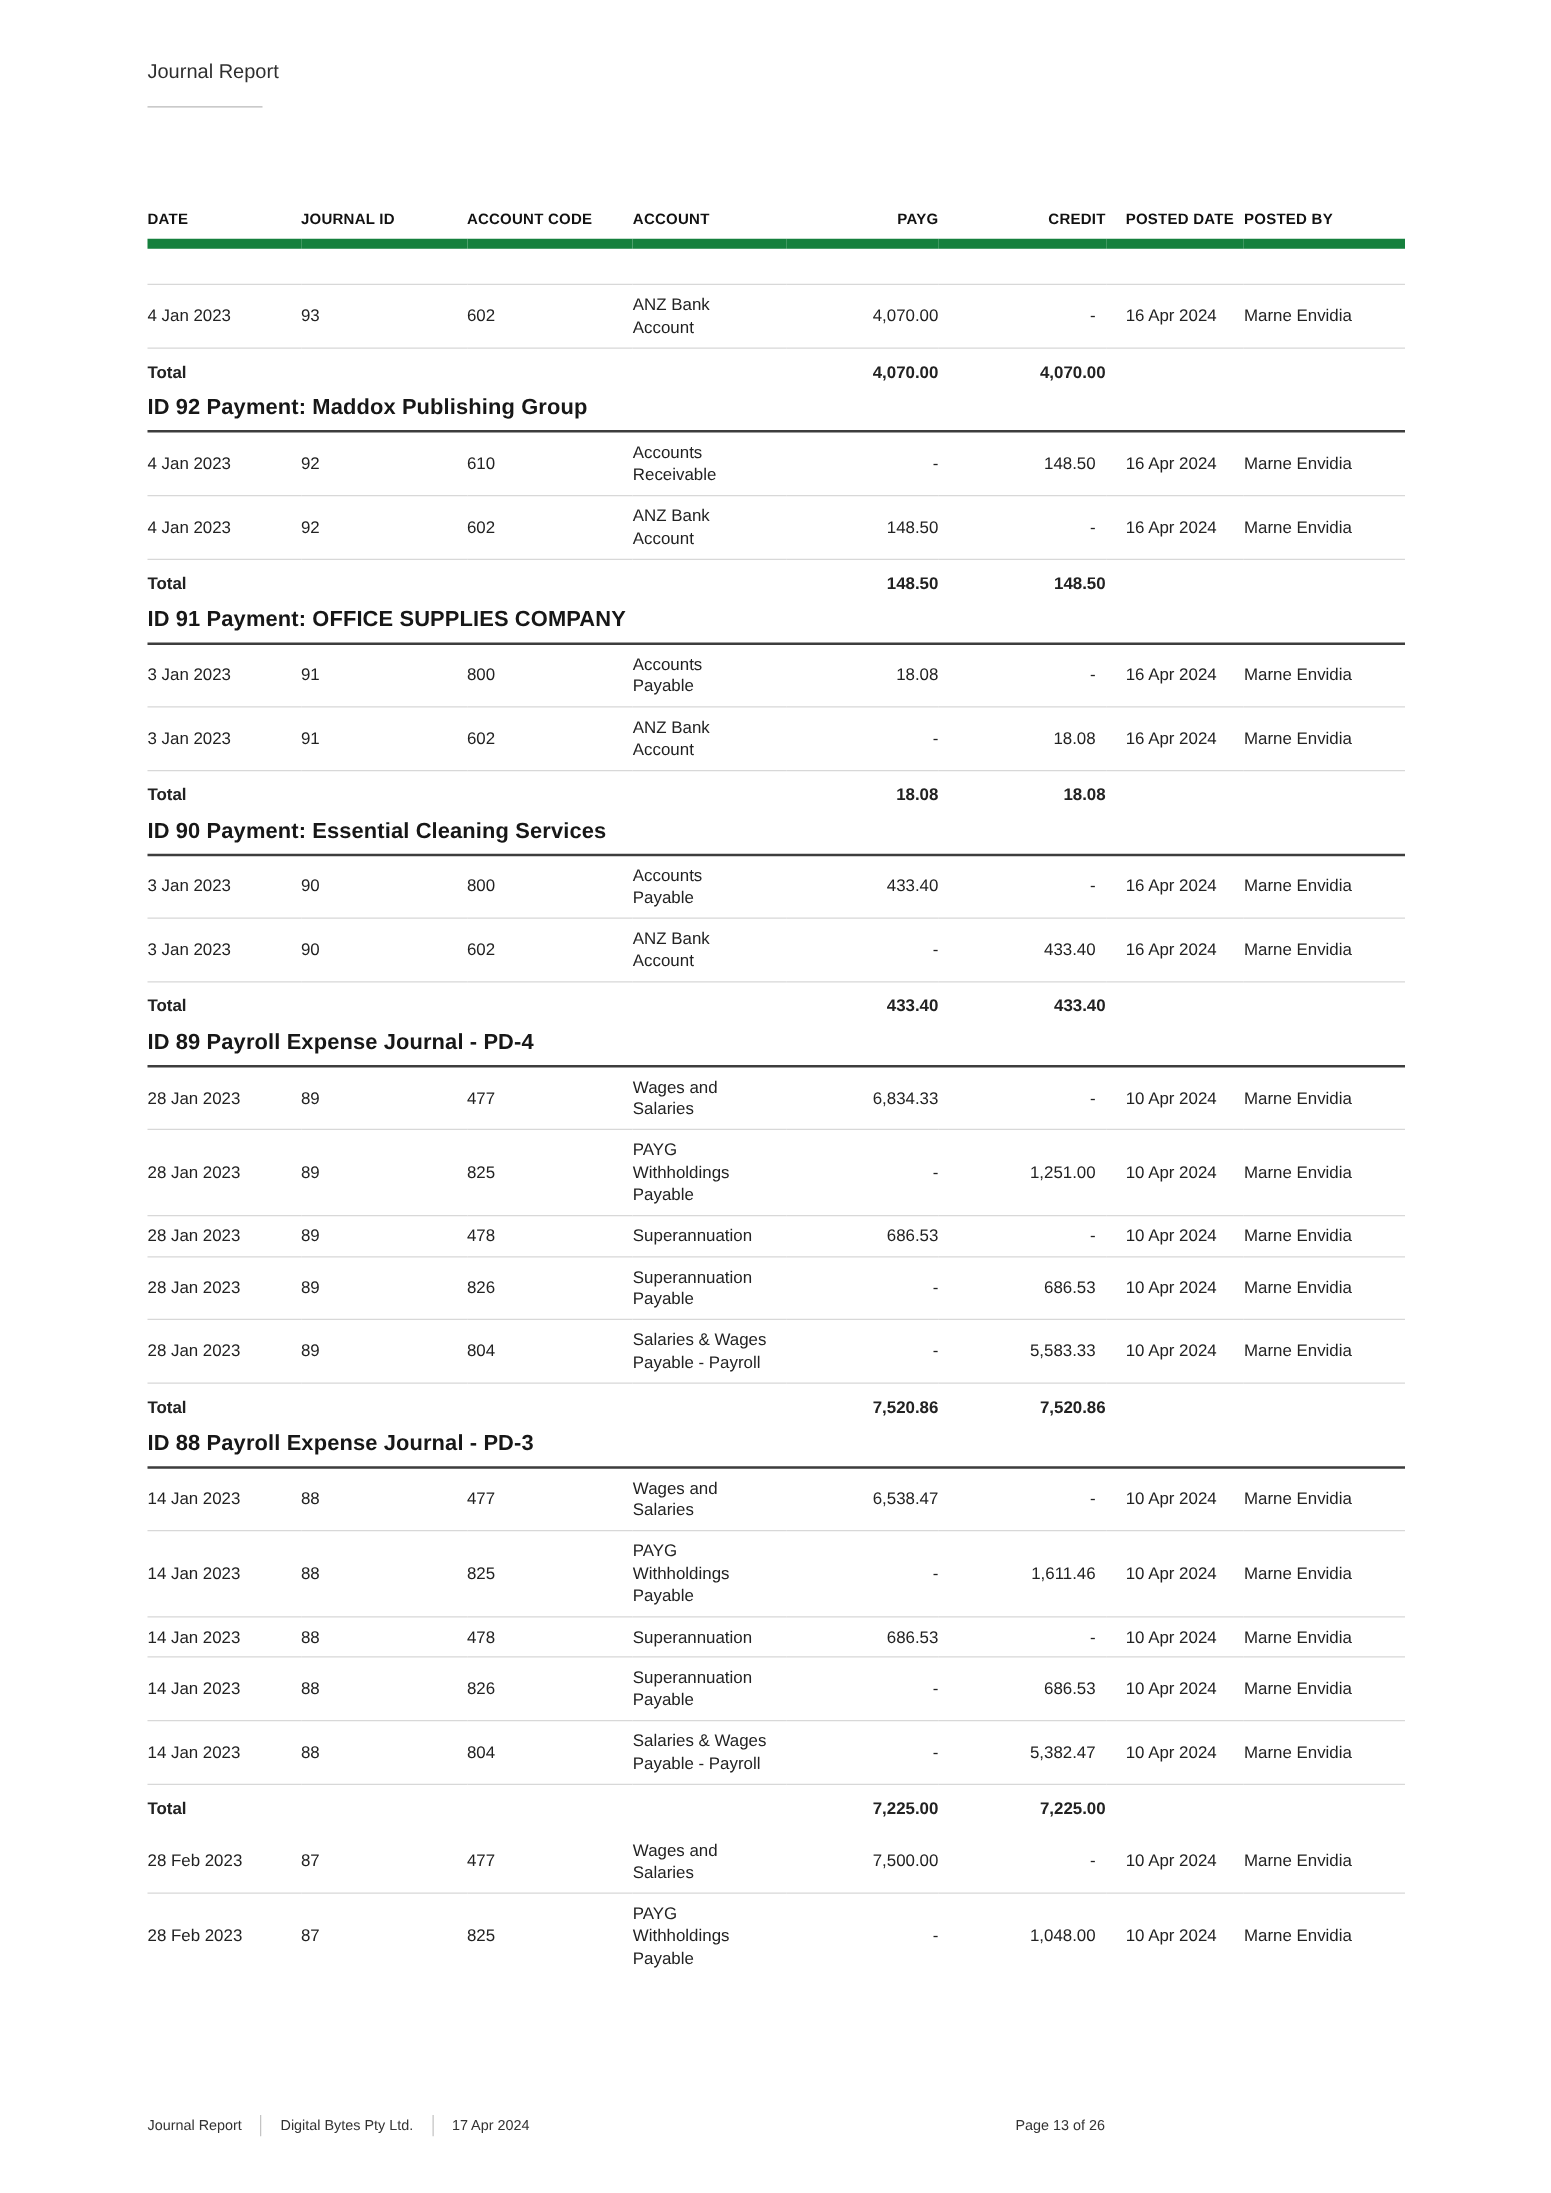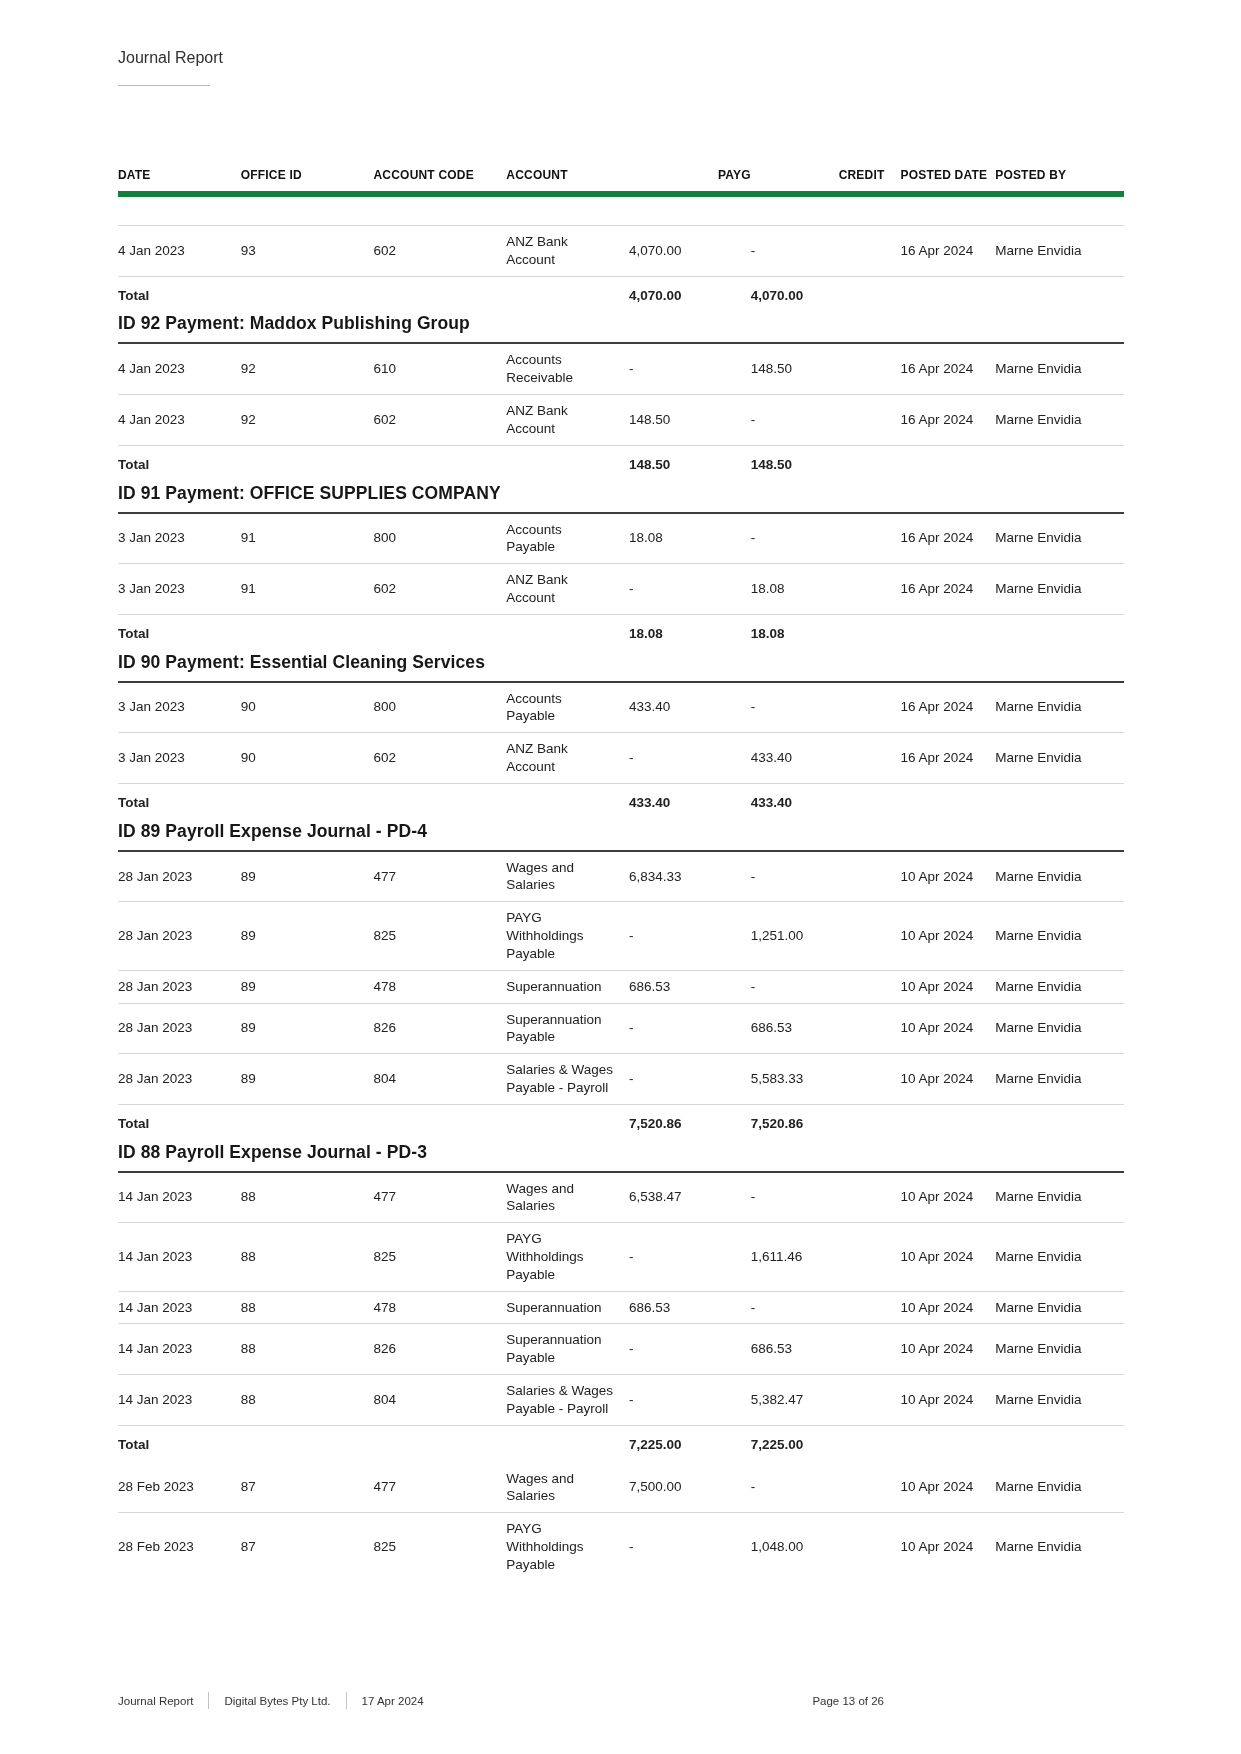--- a/index.html
+++ b/index.html
@@ -50,33 +50,33 @@
   col.c-debit  { width: 12.1%; }
   col.c-credit { width: 13.3%; }
   col.c-pdate  { width: 11.0%; }
   col.c-pby    { width: 12.8%; }
   .jtable thead th {
     font-size: 12px;
     font-weight: 700;
     color: #111111;
     text-align: left;
     padding: 0 0 9px 0;
-    border-bottom: 6px solid #15803d;
+    border-bottom: 8px solid #15803d;
     letter-spacing: 0.2px;
     white-space: nowrap;
   }
   .jtable thead th.num { text-align: right; }
   .jtable thead th.pdate { padding-left: 16px; }
   .jtable td {
     padding: 7px 0;
     vertical-align: middle;
     border-bottom: 1px solid #d8d8d8;
     line-height: 1.32;
   }
-  .jtable td.num { text-align: left; }
+  .jtable td.num { text-align: right; }
   .jtable td.credit { padding-right: 8px; }
   .jtable td.pdate { padding-left: 16px; white-space: nowrap; }
   .jtable td.acct { white-space: pre-line; padding-right: 10px; }
   .jtable td.pby { white-space: nowrap; }
   .jtable tr.blank-row td {
     height: 16px;
     padding: 6px 0;
   }
   .jtable tr.total-row td {
     border-bottom: none;
@@ -132,21 +132,21 @@
           <col class="c-code">
           <col class="c-acct">
         <col class="c-debit">
           <col class="c-credit">
           <col class="c-pdate">
           <col class="c-pby">
       </colgroup>
       <thead>
         <tr>
           <th>DATE</th>
-          <th>OFFICE ID</th>
+          <th>JOURNAL ID</th>
           <th>ACCOUNT CODE</th>
           <th>ACCOUNT</th>
           <th class="num">PAYG</th>
           <th class="num credit">CREDIT</th>
           <th class="pdate">POSTED DATE</th>
           <th>POSTED BY</th>
         </tr>
       </thead>
       <tbody id="section-0-body">
           <tr class="blank-row">

